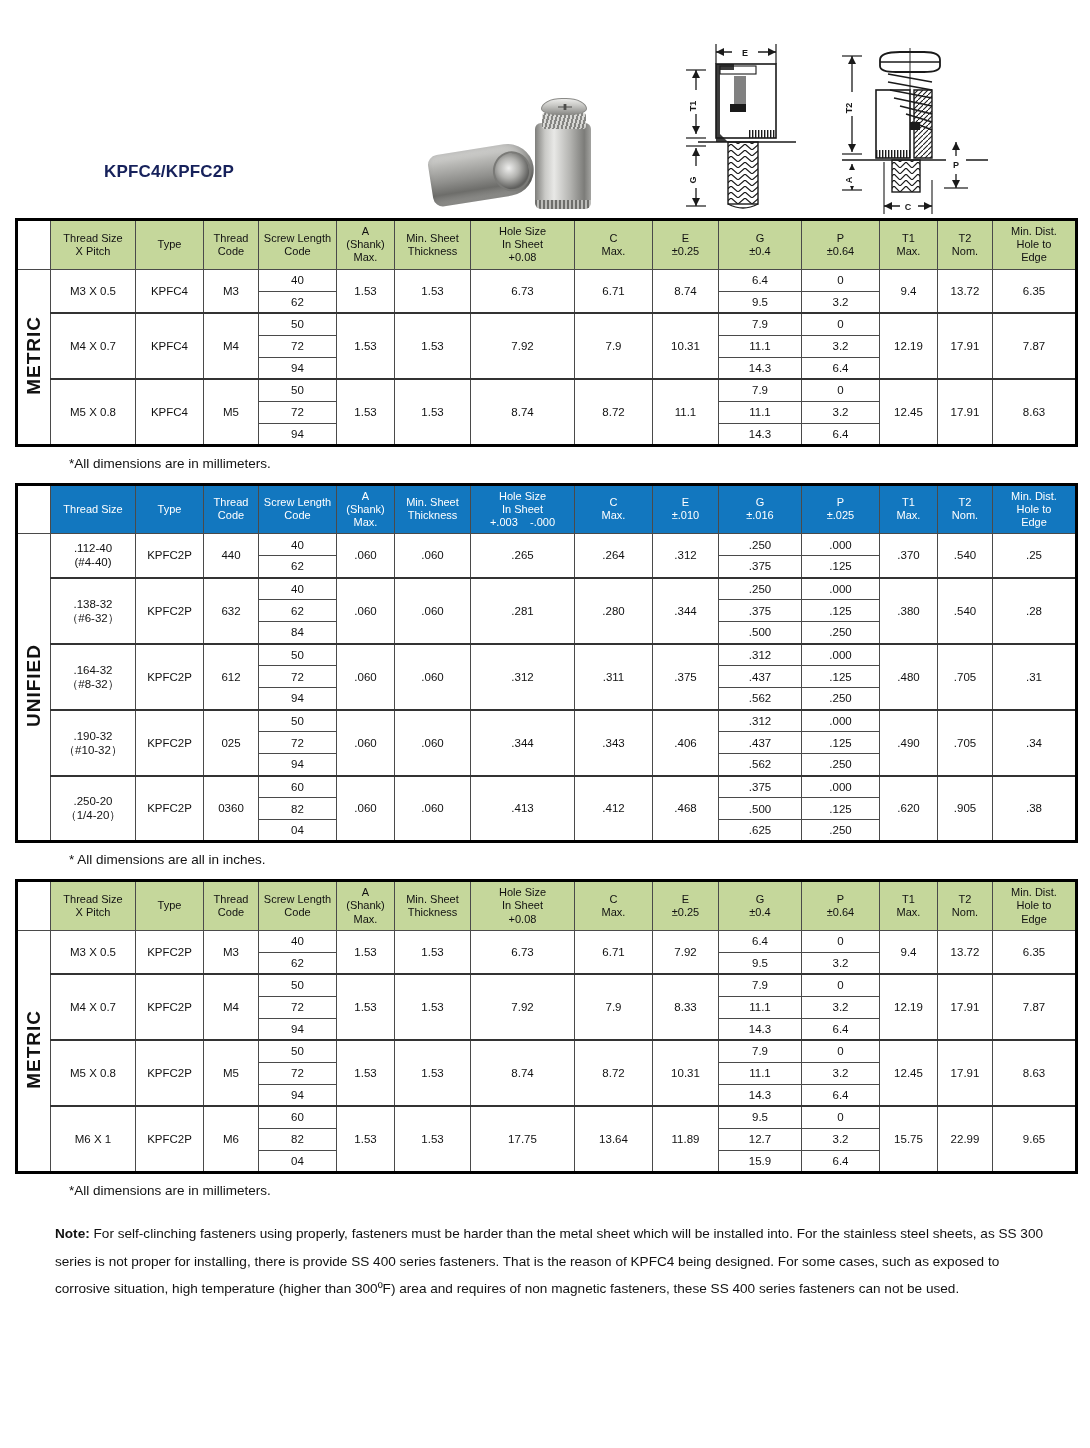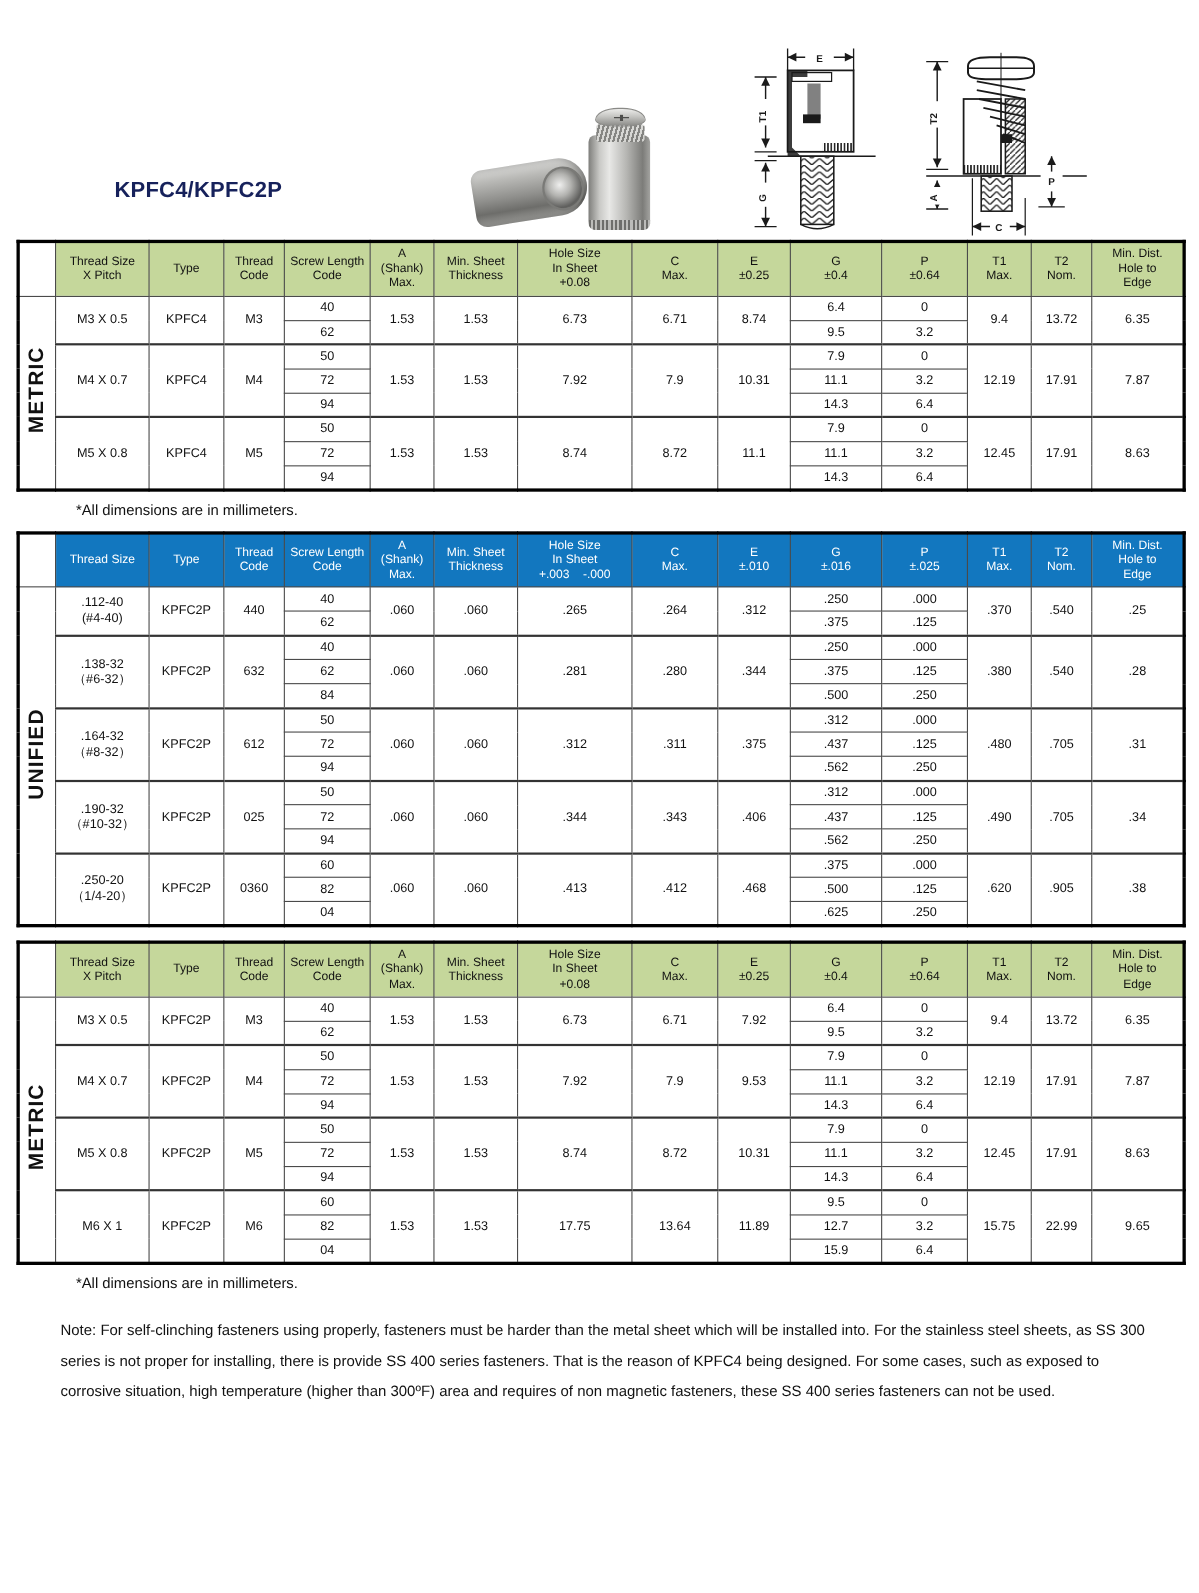--- a/index.html
+++ b/index.html
@@ -17,21 +17,21 @@
   
   .top-area {
     position: relative;
     height: 218px;
     width: 1090px;
   }
   .product-title {
     position: absolute;
     left: 104px;
     top: 162px;
-    font-size: 20px;
+    font-size: 17px;
     font-weight: bold;
     color: #16215b;
     letter-spacing: 0.2px;
     white-space: nowrap;
   }
 
   
   .photo {
     position: absolute;
     left: 430px;
@@ -176,21 +176,21 @@
 
   .note-block {
     width: 1000px;
     margin: 22px auto 0 auto;
     padding-left: 10px;
     font-size: 13.6px;
     line-height: 2.05;
     color: #111;
     text-align: left;
   }
-  .note-block b { font-weight: normal; }
+  .note-block b { font-weight: bold; }
 
   .group-start td { border-top: 2px solid #333 !important; }
 </style>
 </head>
 <body>
 
 <div class="top-area">
 
   <div class="product-title">KPFC4/KPFC2P</div>
 
@@ -596,20 +596,21 @@
           <td class="sub">.500</td>
           <td class="sub">.125</td>
         </tr>
         <tr>
           <td class="sub">04</td>
           <td class="sub">.625</td>
           <td class="sub">.250</td>
         </tr>
       </tbody>
   </table>
+  <div class="footnote">* All dimensions are all in inches.</div>
 </div>
 
 <div class="table-block" style="margin-top:12px;">
   <table class="spec hdr-green" id="tbl-2">
     <colgroup>
       <col style="width:34px">
         <col style="width:85px">
         <col style="width:68px">
         <col style="width:55px">
       <col style="width:78px">
@@ -668,21 +669,21 @@
         </tr>
         <tr class="group-start">
           <td rowspan="3">M4&nbsp;X&nbsp;0.7</td>
           <td rowspan="3">KPFC2P</td>
           <td rowspan="3">M4</td>
           <td class="sub">50</td>
           <td rowspan="3">1.53</td>
           <td rowspan="3">1.53</td>
           <td rowspan="3">7.92</td>
           <td rowspan="3">7.9</td>
-          <td rowspan="3">9.53</td>
+          <td rowspan="3">8.33</td>
           <td class="sub">7.9</td>
           <td class="sub">0</td>
           <td rowspan="3">12.19</td>
           <td rowspan="3">17.91</td>
           <td rowspan="3">7.87</td>
         </tr>
         <tr>
           <td class="sub">72</td>
           <td class="sub">11.1</td>
           <td class="sub">3.2</td>

